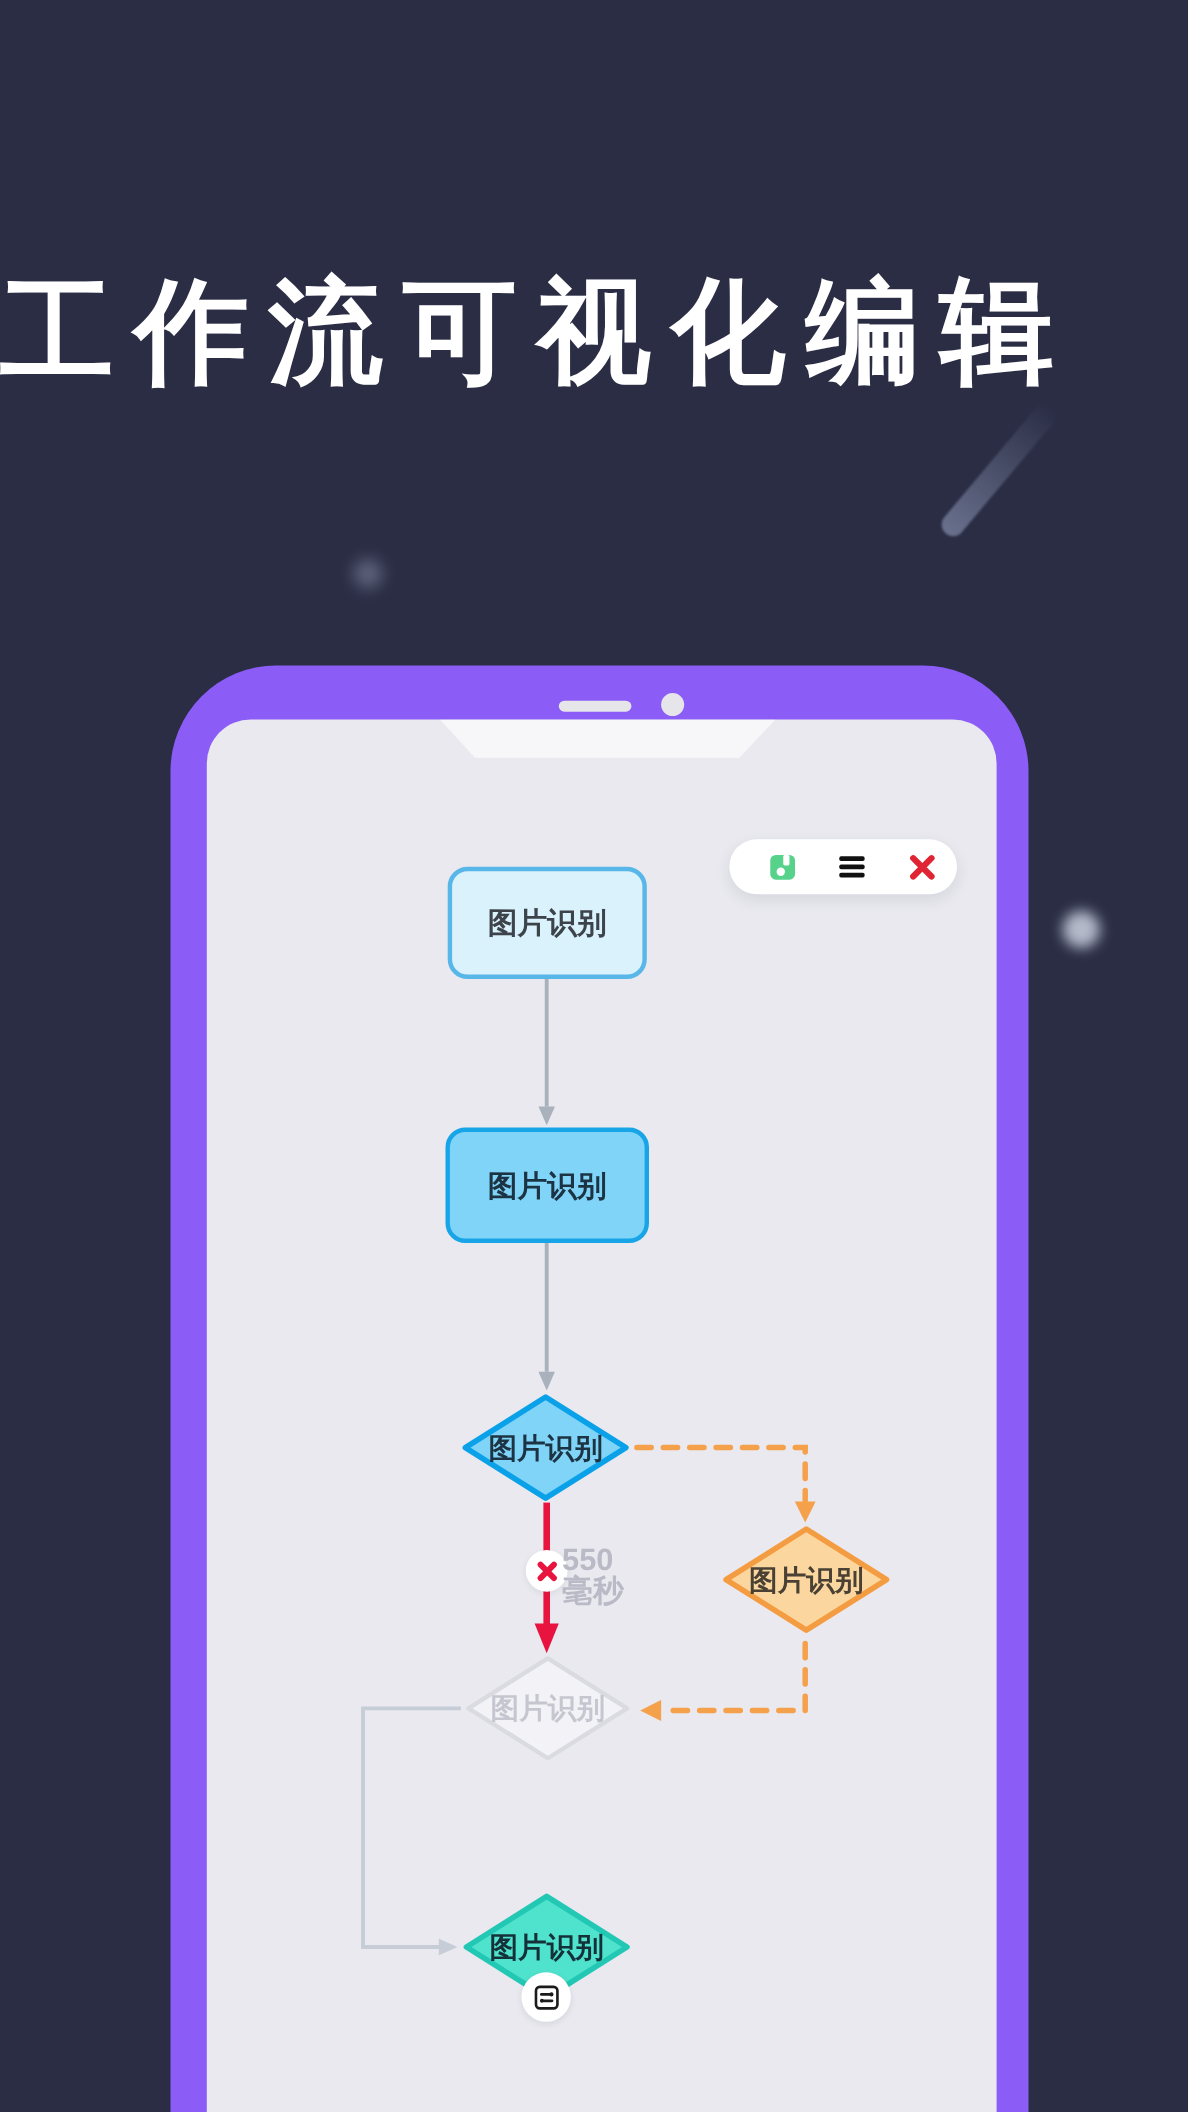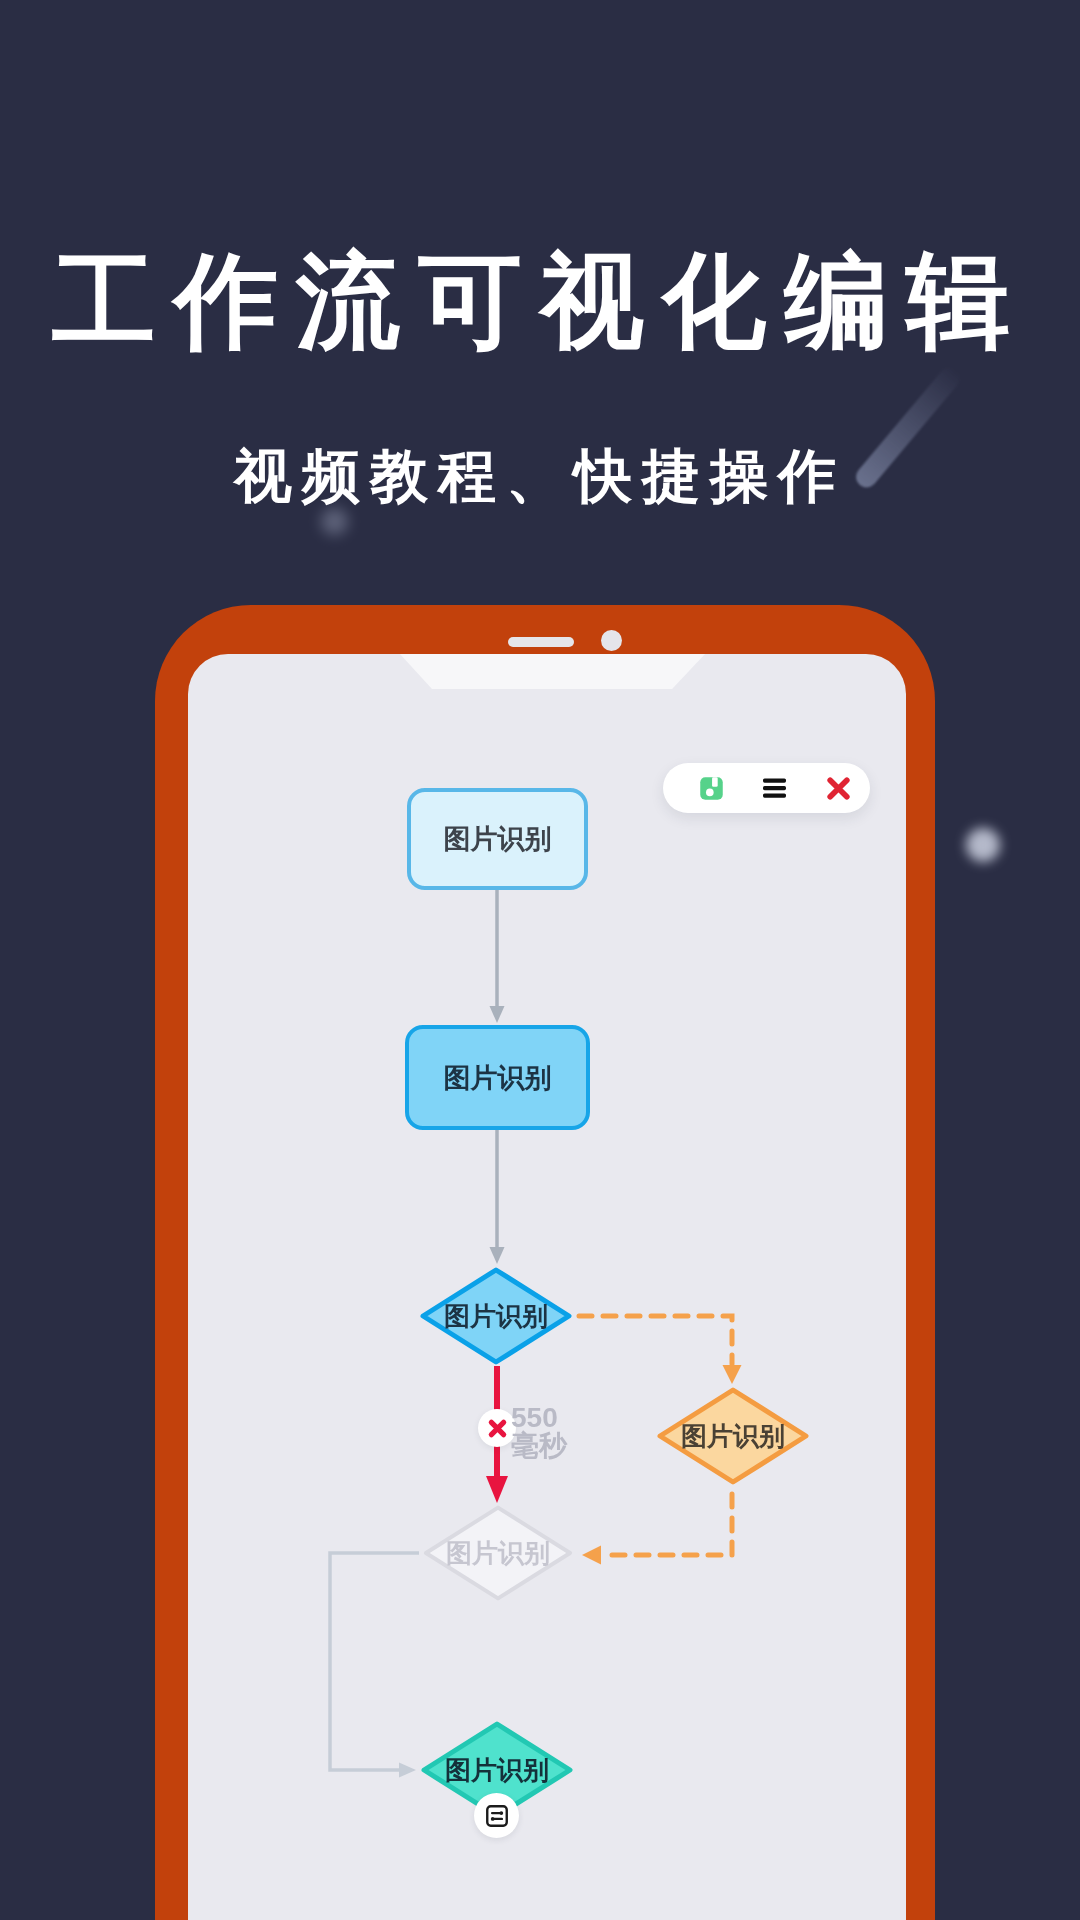--- a/index.html
+++ b/index.html
@@ -1,36 +1,36 @@
 <!DOCTYPE html>
 <html><head>
 <meta charset="utf-8">
 <style>
   html,body{margin:0;padding:0;background:#2a2d44;}
   .stage{position:relative;width:1080px;height:1920px;overflow:hidden;background:#2a2d44;
          font-family:"Liberation Sans","DejaVu Sans",sans-serif;}
 
   
-  .title{position:absolute;top:233px;left:0;width:100%;margin:0;text-align:center;
+  .title{position:absolute;top:233px;left:0;width:100%;margin:0;
          color:#ffffff;font-size:104px;font-weight:900;letter-spacing:18px;white-space:nowrap;}
   .subtitle{position:absolute;top:438px;left:0;width:100%;margin:0;text-align:center;
          color:#ffffff;font-size:58px;font-weight:700;letter-spacing:10px;white-space:nowrap;}
 
   
   .streak{position:absolute;left:833px;top:417px;width:150px;height:21px;border-radius:11px;
           background:linear-gradient(90deg,rgba(148,158,190,.6),rgba(148,158,190,0));
           transform:rotate(-50deg);filter:blur(1px);}
   .glow-a{position:absolute;left:966px;top:828px;width:34px;height:34px;border-radius:50%;
           background:#cdd2e2;filter:blur(6px);opacity:.85;}
   .glow-b{position:absolute;left:321px;top:508px;width:27px;height:27px;border-radius:50%;
           background:#a9b0c8;filter:blur(7px);opacity:.4;}
 
   
   .phone{position:absolute;left:155px;top:605px;width:780px;height:1315px;
-         background:#c2410c;border-radius:96px 96px 0 0;}
+         background:#8b5cf6;border-radius:96px 96px 0 0;}
   .screen{position:absolute;left:33px;top:49px;width:718px;height:1266px;
           background:#e9e9ef;border-radius:40px 40px 0 0;overflow:hidden;}
   .notch{position:absolute;left:245px;top:49px;width:305px;height:35px;background:#f7f7f9;
          clip-path:polygon(0 0,100% 0,89.2% 100%,10.5% 100%);}
   .speaker{position:absolute;left:353px;top:32px;width:66px;height:10px;border-radius:5px;background:#e5e5ea;}
   .camera{position:absolute;left:446px;top:25px;width:21px;height:21px;border-radius:50%;background:#e5e5ea;}
 
   
   .toolbar{position:absolute;left:475px;top:109px;width:207px;height:50px;background:#ffffff;
            border-radius:25px;box-shadow:0 5px 14px rgba(42,45,68,.10);
@@ -71,21 +71,20 @@
 </head>
 <body>
 
 <div class="stage">
 
   <div class="streak"></div>
   <div class="glow-a"></div>
   <div class="glow-b"></div>
 
   <h1 class="title">工作流可视化编辑</h1>
-  <h2 class="subtitle">视频教程、快捷操作</h2>
 
   <div class="phone">
 
     <div class="screen">
 
       <svg class="wires" viewBox="0 0 718 1266">
         <path d="M309 236 V352" stroke="#a9b1bc" stroke-width="3.5" fill="none"></path>
         <path d="M309 369 L301.5 352 L316.5 352 Z" fill="#a9b1bc"></path>
         <path d="M309 476 V593" stroke="#a9b1bc" stroke-width="3.5" fill="none"></path>
         <path d="M309 610 L301.5 593 L316.5 593 Z" fill="#a9b1bc"></path>

